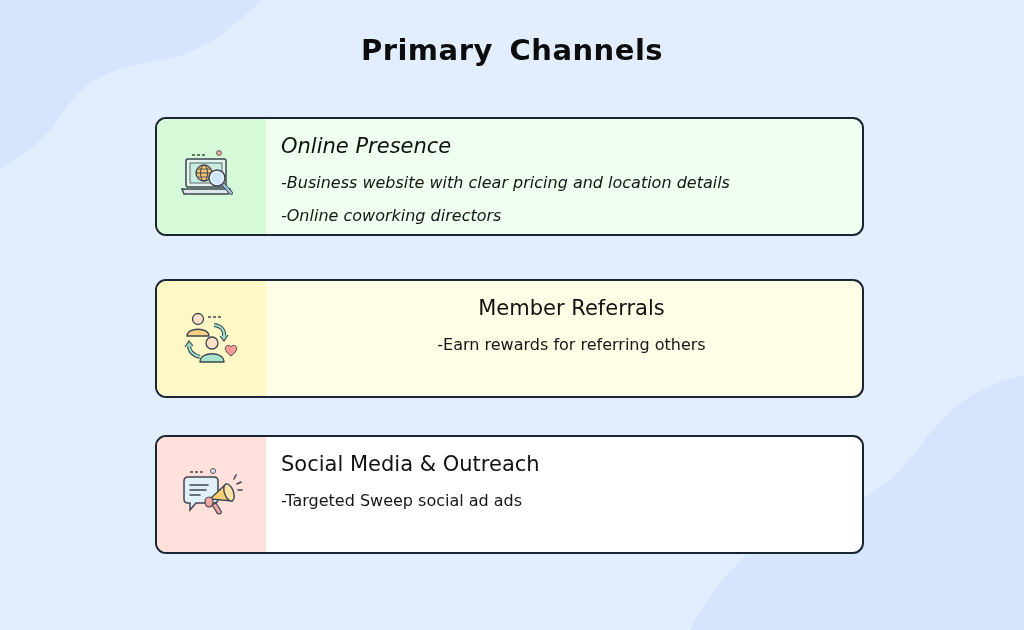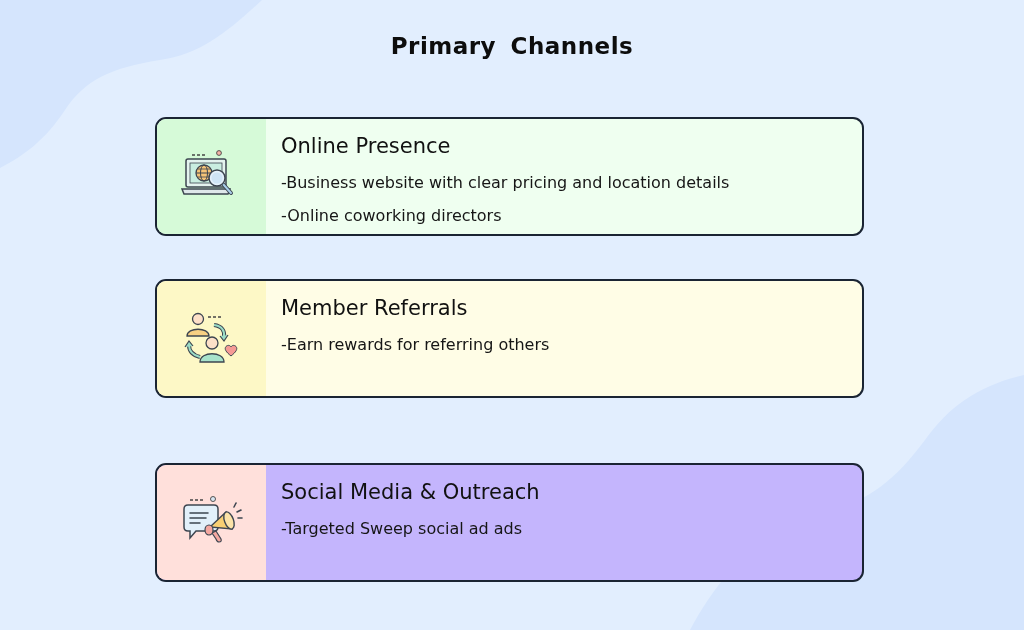--- a/index.html
+++ b/index.html
@@ -1,28 +1,28 @@
 <!DOCTYPE html>
 <html><head>
 <meta charset="utf-8">
 <style>
   html, body { margin:0; padding:0; }
   body { width:1024px; height:630px; position:relative; overflow:hidden; background:#e2eefe; font-family:"DejaVu Sans","Liberation Sans",sans-serif; }
   .bg-svg { position:absolute; left:0; top:0; width:1024px; height:630px; }
-  .title { position:absolute; left:0; top:33px; width:1024px; text-align:center; font-size:23px; font-weight:bold; color:#0d0d0d; letter-spacing:0.5px; word-spacing:6px; }
+  .title { position:absolute; left:0; top:33px; width:1024px; text-align:center; font-size:29px; font-weight:bold; color:#0d0d0d; letter-spacing:0.5px; word-spacing:6px; }
   .card { position:absolute; left:155px; width:709px; height:119px; border:2.5px solid #1a2433; border-radius:11px; overflow:hidden; box-sizing:border-box; display:flex; }
   .card .icon-panel { width:109px; height:100%; display:flex; align-items:center; justify-content:center; flex-shrink:0; }
   .card .content { flex:1; padding:13px 0 0 15px; box-sizing:border-box; }
   .card .heading { font-size:21px; color:#111; margin:0 0 6px 0; line-height:28px; }
   .card .line { font-size:16px; color:#161616; line-height:33px; white-space:nowrap; }
-  .c1 { top:117px; background:#effff0; }
+  .c1 { top:117px; background:#effff0;font-style:italic; }
   .c1 .icon-panel { background:#d6fad8; }
-  .c2 { top:279px; background:#fffde6; }
+  .c2 { top:279px; background:#fffde6;text-align:center; }
   .c2 .icon-panel { background:#fdf8c6; }
-  .c3 { top:463px; background:#c4b5fd; }
+  .c3 { top:435px; background:#ffffff; }
   .c3 .icon-panel { background:#ffe0db; }
 </style>
 </head>
 <body>
 
 <svg class="bg-svg" viewBox="0 0 1024 630">
   <path d="M0,0 L262,0 C230,30 200,55 160,60 C110,68 85,80 65,110 C45,140 25,155 0,168 Z" fill="#d5e5fd"></path>
   <path d="M1024,375 C980,385 950,405 925,440 C895,480 870,500 830,510 C780,522 730,555 690,630 L1024,630 Z" fill="#d5e5fd"></path>
 </svg>
 

